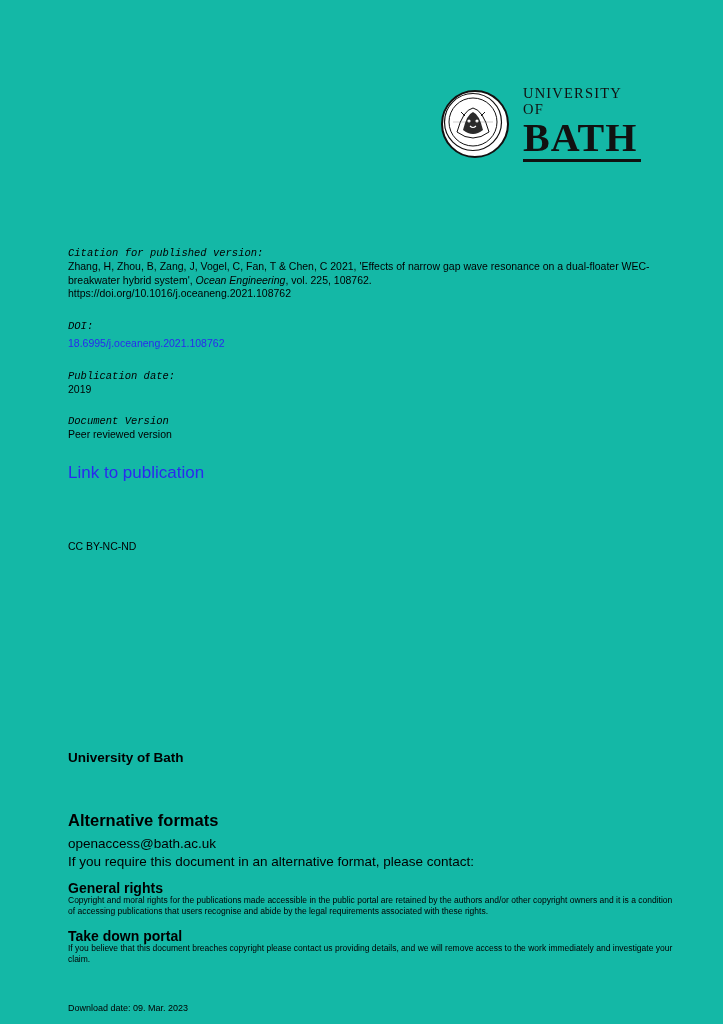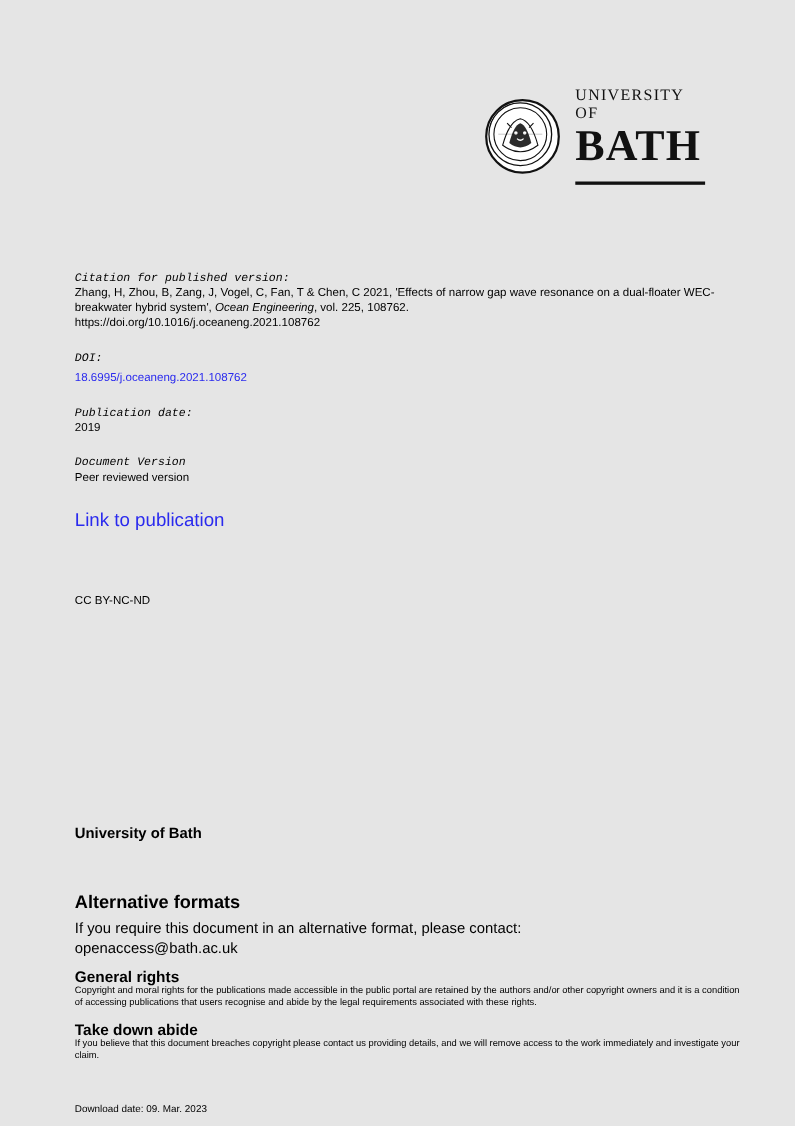--- a/index.html
+++ b/index.html
@@ -12,21 +12,21 @@
     height: 1024px;
     font-family: "Liberation Sans", sans-serif;
     color: #000000;
     position: relative;
     overflow: hidden;
   }
   .page {
     position: relative;
     width: 723px;
     height: 1024px;
-    background: #e5e5e5;
+    background: #14b8a6;
   }
 
   
   .logo-block {
     position: absolute;
     left: 441px;
     top: 88px;
     width: 200px;
     height: 72px;
     display: flex;
@@ -57,21 +57,21 @@
     line-height: 1.1;
   }
   .logo-bath {
     font-family: "Liberation Serif", serif;
     font-size: 40px;
     font-weight: 700;
     letter-spacing: 1px;
     line-height: 1.02;
     color: #111;
     border-bottom: 3px solid #111;
-    padding-bottom: 13px;
+    padding-bottom: 1px;
   }
 
   
   .meta {
     position: absolute;
     left: 68px;
     top: 246px;
     width: 612px;
   }
   .meta-label {
@@ -218,26 +218,26 @@
   <a class="link larger link-pub" href="#">Link to publication</a>
 
   <div class="pub-rights">
     <p class="meta-value">CC BY-NC-ND</p>
   </div>
 
   <div class="uni-bath">University of Bath</div>
 
   <div class="alt-formats">
     <p class="alt-title">Alternative formats</p>
+    <p class="alt-body">openaccess@bath.ac.uk</p>
     <p class="alt-body">If you require this document in an alternative format, please contact:</p>
-    <p class="alt-body">openaccess@bath.ac.uk</p>
   </div>
 
   <div class="policy">
     <p class="policy-head">General rights</p>
     <p class="policy-body">Copyright and moral rights for the publications made accessible in the public portal are retained by the authors and/or other copyright owners and it is a condition of accessing publications that users recognise and abide by the legal requirements associated with these rights.</p>
-    <p class="policy-head">Take down abide</p>
+    <p class="policy-head">Take down portal</p>
     <p class="policy-body">If you believe that this document breaches copyright please contact us providing details, and we will remove access to the work immediately and investigate your claim.</p>
   </div>
 
   <div class="download-date">Download date: 09. Mar. 2023</div>
 
 </div>
 
 </body></html>

